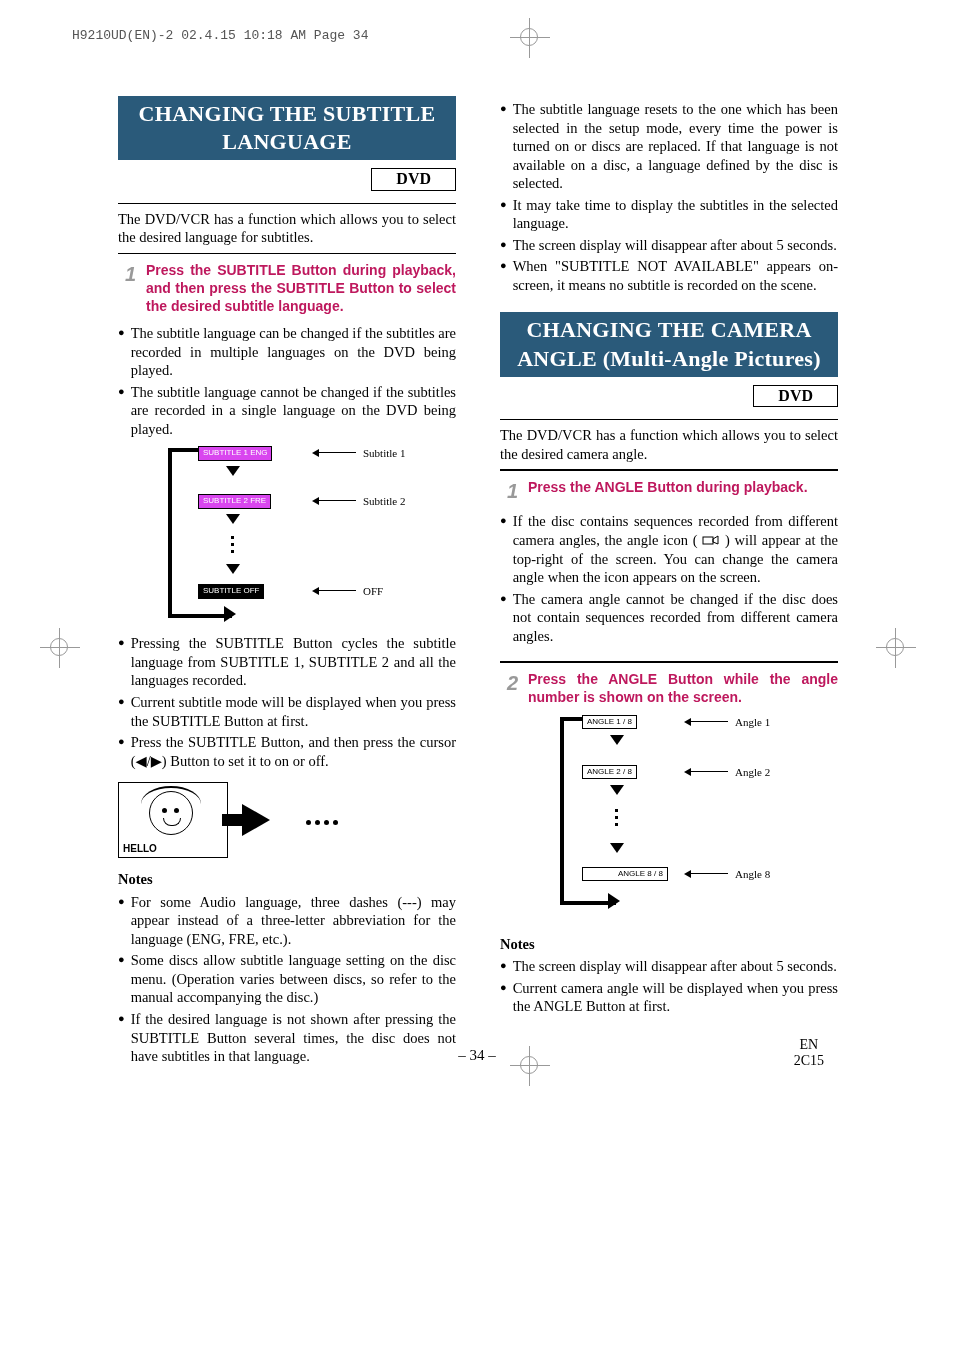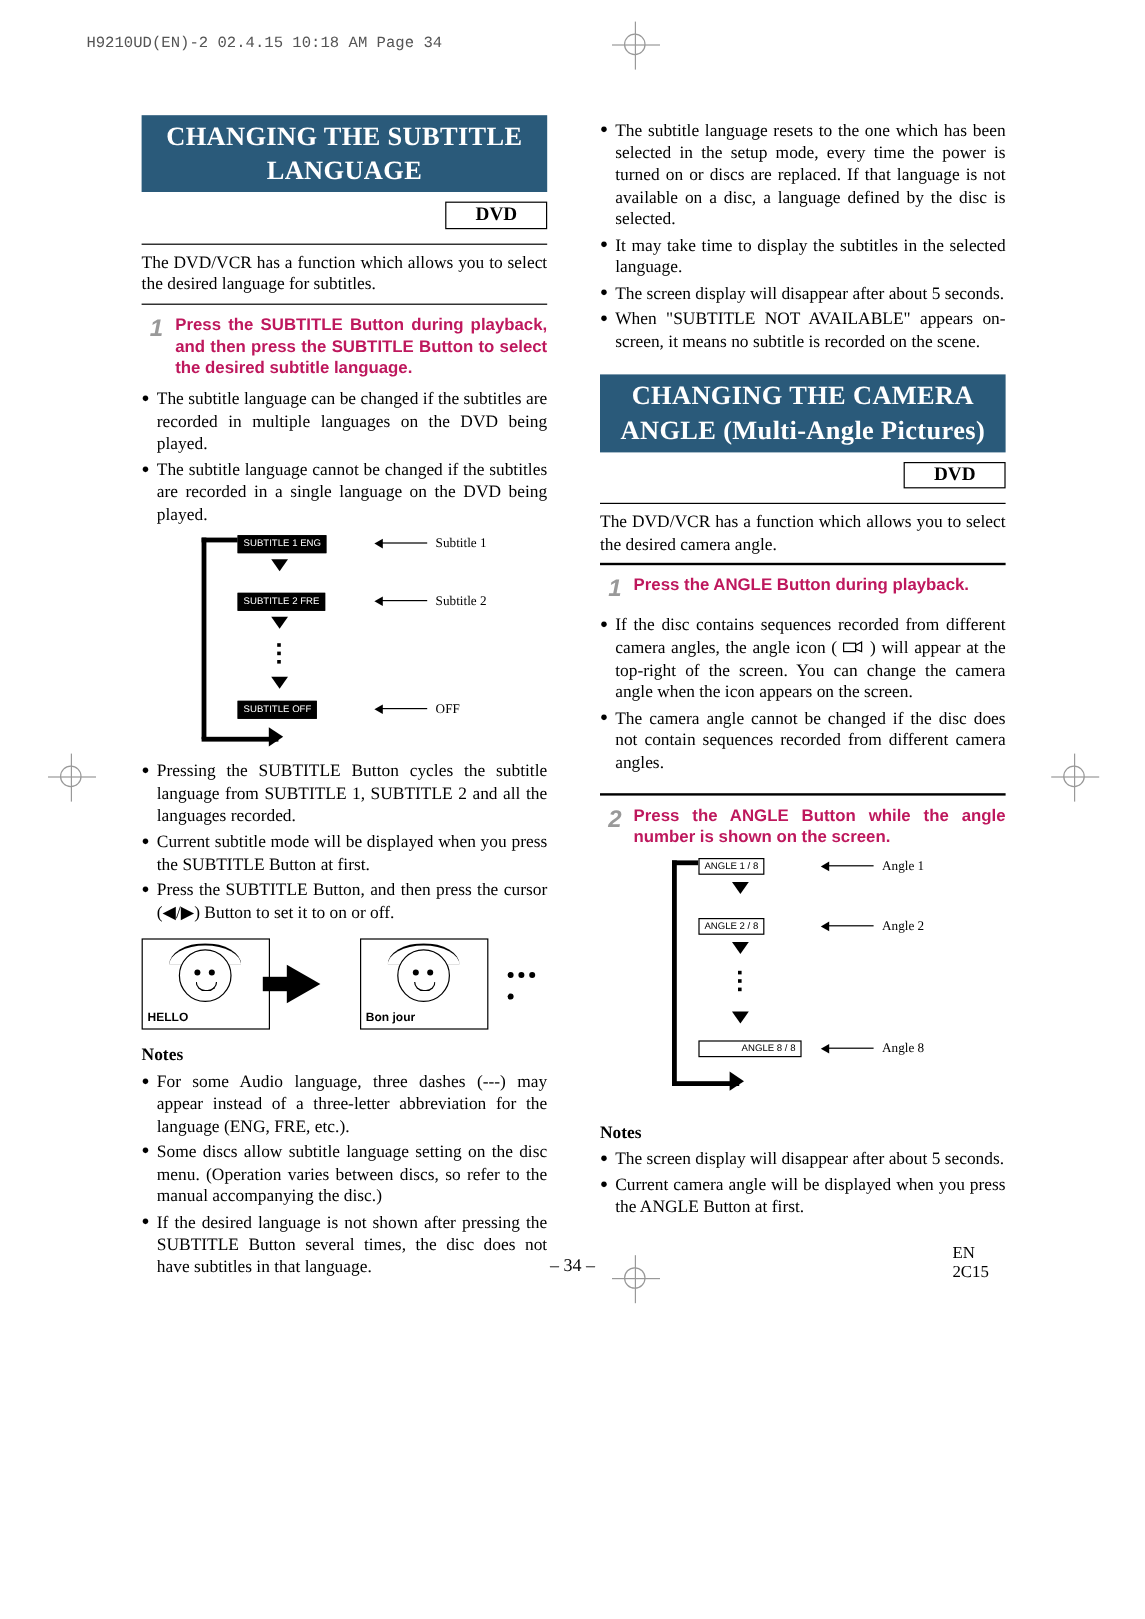--- a/index.html
+++ b/index.html
@@ -59,21 +59,21 @@
     color: #be185d; font-size: 14px; text-align: justify; flex: 1;
   }
   ul.bullets { list-style: none; padding: 0; margin: 4px 0; }
   ul.bullets li { display: flex; gap: 6px; text-align: justify; margin: 3px 0; }
   ul.bullets li .dot { font-size: 11px; line-height: 1.6; }
   ul.bullets li .btxt { flex: 1; }
   .notes { font-weight: bold; margin-top: 10px; }
 
   
   .diagram1 { position: relative; height: 180px; margin: 8px 0 8px 50px; }
-  .d-box { position:absolute; border:1px solid #000; background:#000000; color:#fff;
+  .d-box { position:absolute; border:1px solid #000; background:#d946ef; color:#fff;
            font-size:8px; padding:1px 4px; font-family:Arial,sans-serif; }
   .d-label { position:absolute; font-size:11px; }
   .arrow-left { position:absolute; height:1px; background:#000; }
   .arrow-left::before { content:""; position:absolute; left:-6px; top:-3px;
     border-right:7px solid #000; border-top:4px solid transparent; border-bottom:4px solid transparent;}
   .arrow-down-sm { width:0; height:0; position:absolute;
     border-top:10px solid #000; border-left:7px solid transparent; border-right:7px solid transparent;}
   .dots-vert div { width:3px; height:3px; background:#000; margin:4px auto; }
 
   .thick-v { position:absolute; width:4px; background:#000; }
@@ -87,21 +87,21 @@
     position:relative; width:0; height:0;
     border-left:28px solid #000; border-top:16px solid transparent; border-bottom:16px solid transparent;
   }
   .big-arrow::before { content:""; position:absolute; left:-48px; top:-6px; width:22px; height:12px; background:#000;}
   .four-dots span { display:inline-block; width:5px; height:5px; background:#000; border-radius:50%; margin:0 2px; }
 
   
   .diagram2 { position: relative; height: 210px; margin: 8px 0 8px 60px; }
 
   .page-num { position:absolute; bottom:100px; left:0; right:0; text-align:center; font-size:15px; }
-  .footer-right { position:absolute; bottom:95px; right:130px; text-align:left; font-size:14px; }
+  .footer-right { position:absolute; bottom:95px; right:130px; text-align:center; font-size:14px; }
   .face { width:44px; height:44px; border-radius:50%; border:1.5px solid #000;
           position:absolute; top:8px; left:30px; background:#fff;}
   .face::before { content:""; position:absolute; width:5px; height:5px; background:#000; border-radius:50%; top:16px; left:12px; box-shadow: 12px 0 0 #000;}
   .face::after { content:""; position:absolute; width:16px; height:7px; border:1.5px solid #000; border-top:none; border-radius:0 0 10px 10px; top:26px; left:13px;}
   .hair { position:absolute; top:3px; left:22px; width:60px; height:18px; border-top:2px solid #000; border-radius:50% 50% 0 0 / 100% 100% 0 0;}
 </style>
 </head>
 <body>
 
 <div class="page-wrap">
@@ -181,25 +181,20 @@
 
       <div class="panels">
         <div class="panel">
           <div class="hair"></div>
             <div class="face"></div>
           <div class="panel-caption">HELLO</div>
         </div>
         <div style="width:48px;">
             <div class="big-arrow"></div>
           </div>
-        <div class="panel">
-          <div class="hair"></div>
-            <div class="face"></div>
-          <div class="panel-caption">Bon jour</div>
-        </div>
         <div class="four-dots"><span></span><span></span><span></span><span></span></div>
       </div>
 
       <p class="notes">Notes</p>
       <ul class="bullets">
         <li>
             <span class="dot">●</span>
             <span class="btxt">For some Audio language, three dashes (---) may appear instead of a three-letter abbreviation for the language (ENG, FRE, etc.).</span>
           </li>
         <li>

